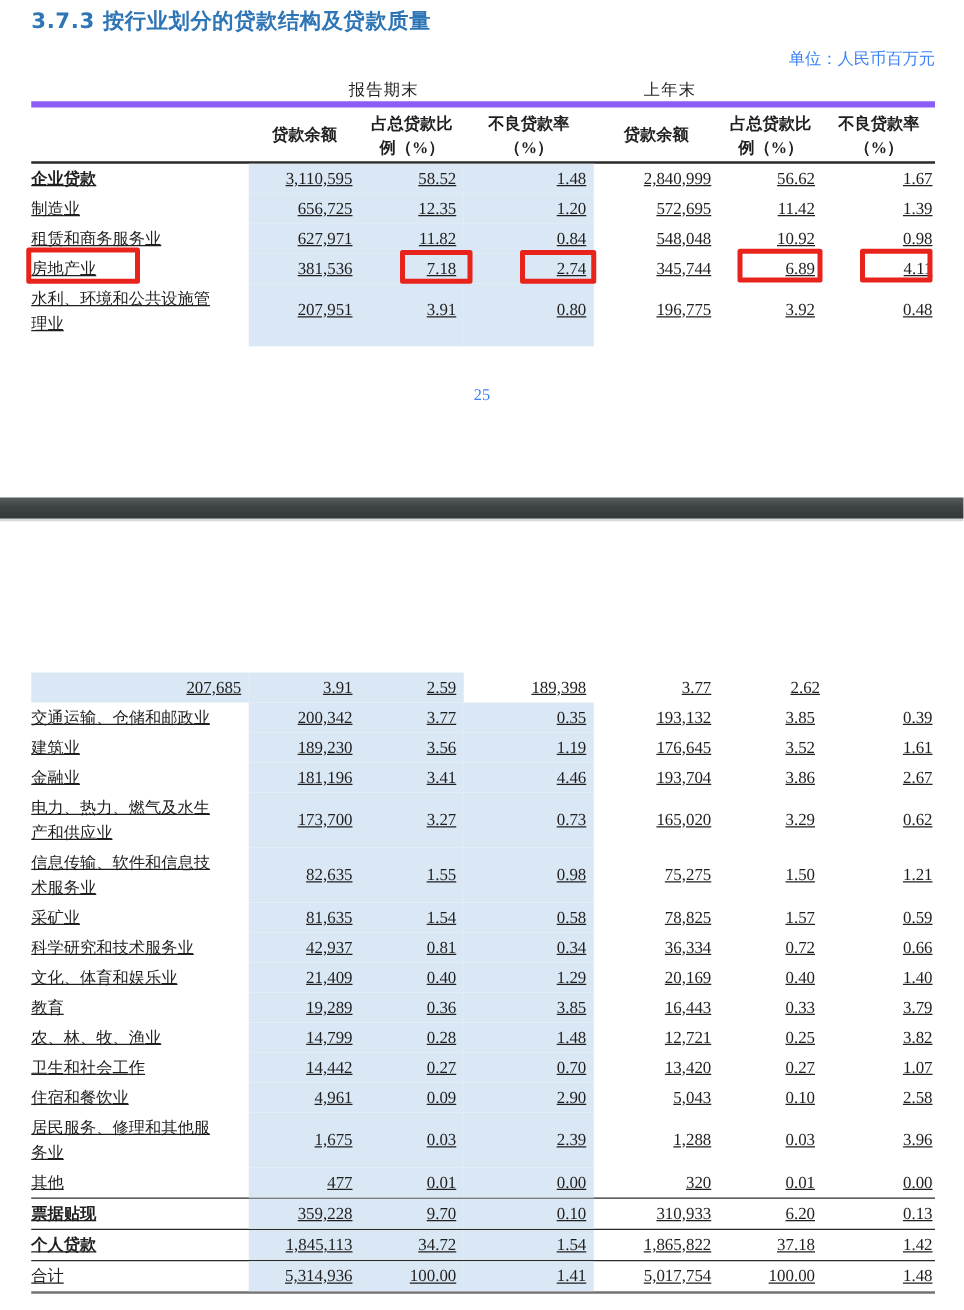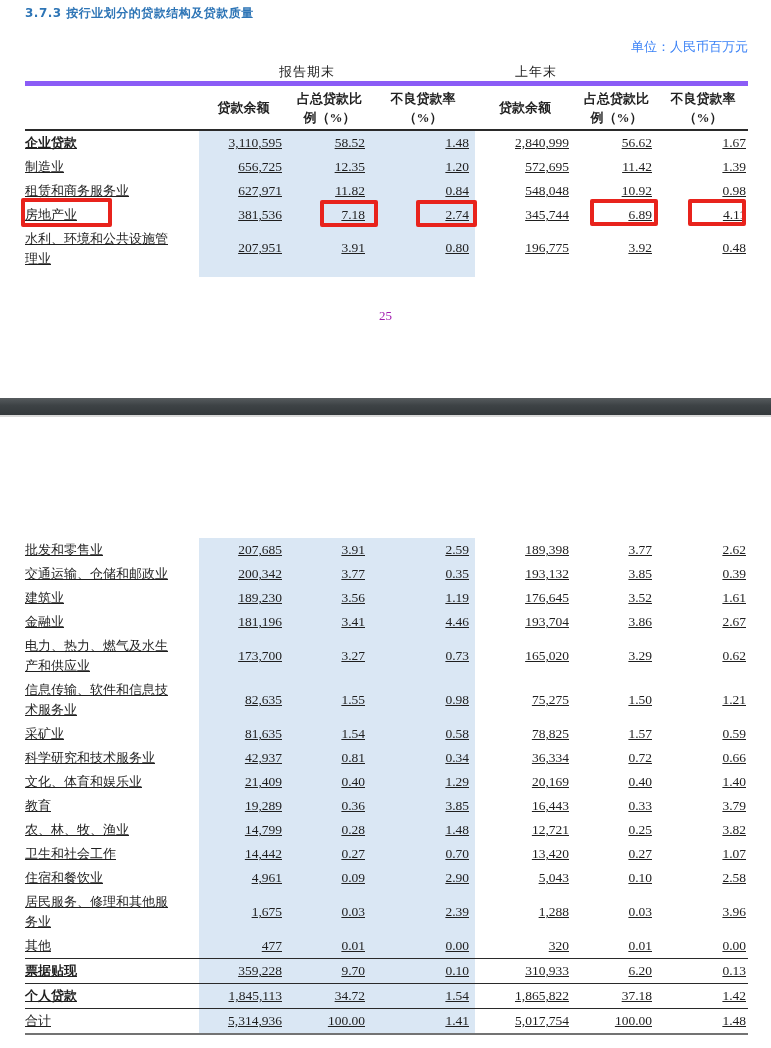--- a/index.html
+++ b/index.html
@@ -8,30 +8,30 @@
 
   .canvas {
     position:relative; width:771px; height:1048px;
     background:#ffffff; overflow:hidden;
   }
 
   
   .section-title {
     position:absolute; left:25px; top:5px;
     font-family:"DejaVu Sans","Liberation Sans",sans-serif;
-    font-weight:bold; font-size:12px; letter-spacing:0.5px;
+    font-weight:bold; font-size:17px; letter-spacing:0.5px;
     color:var(--title-color,#2e75b6);
   }
   .unit-note {
     position:absolute; top:38px; right:23px;
     font-size:13px; color:#3b82f6;
   }
   .page-number {
     position:absolute; top:308px; left:0; width:771px;
-    text-align:center; font-size:13px; color:#a21caf;
+    text-align:center; font-size:13px; color:#3b82f6;
   }
 
   
   .tbl { position:absolute; left:25px; width:723px; font-size:13px; }
   .tbl1 { top:58px; }
   .tbl2 { top:538px; }
 
   .grid { display:grid; grid-template-columns:174px 89px 83px 104px 100px 83px 90px; }
 
   .ghead-row { position:relative; height:28px; border-bottom:5px solid #8b5cf6; }
@@ -159,21 +159,20 @@
       </div>
   </div>
 
   <div class="page-number">25</div>
 
   <div class="separator"></div>
 
   <div class="tbl tbl2">
     <div>
         <div class="grid row">
-          <div class="c c1">批发和零售业</div>
           <div class="c num col2 shaded">207,685</div>
           <div class="c num col3 shaded">3.91</div>
           <div class="c num col4 shaded">2.59</div>
           <div class="c num col5">189,398</div>
           <div class="c num col6">3.77</div>
           <div class="c num col7">2.62</div>
         </div>
         <div class="grid row">
           <div class="c c1">交通运输、仓储和邮政业</div>
           <div class="c num col2 shaded">200,342</div>

